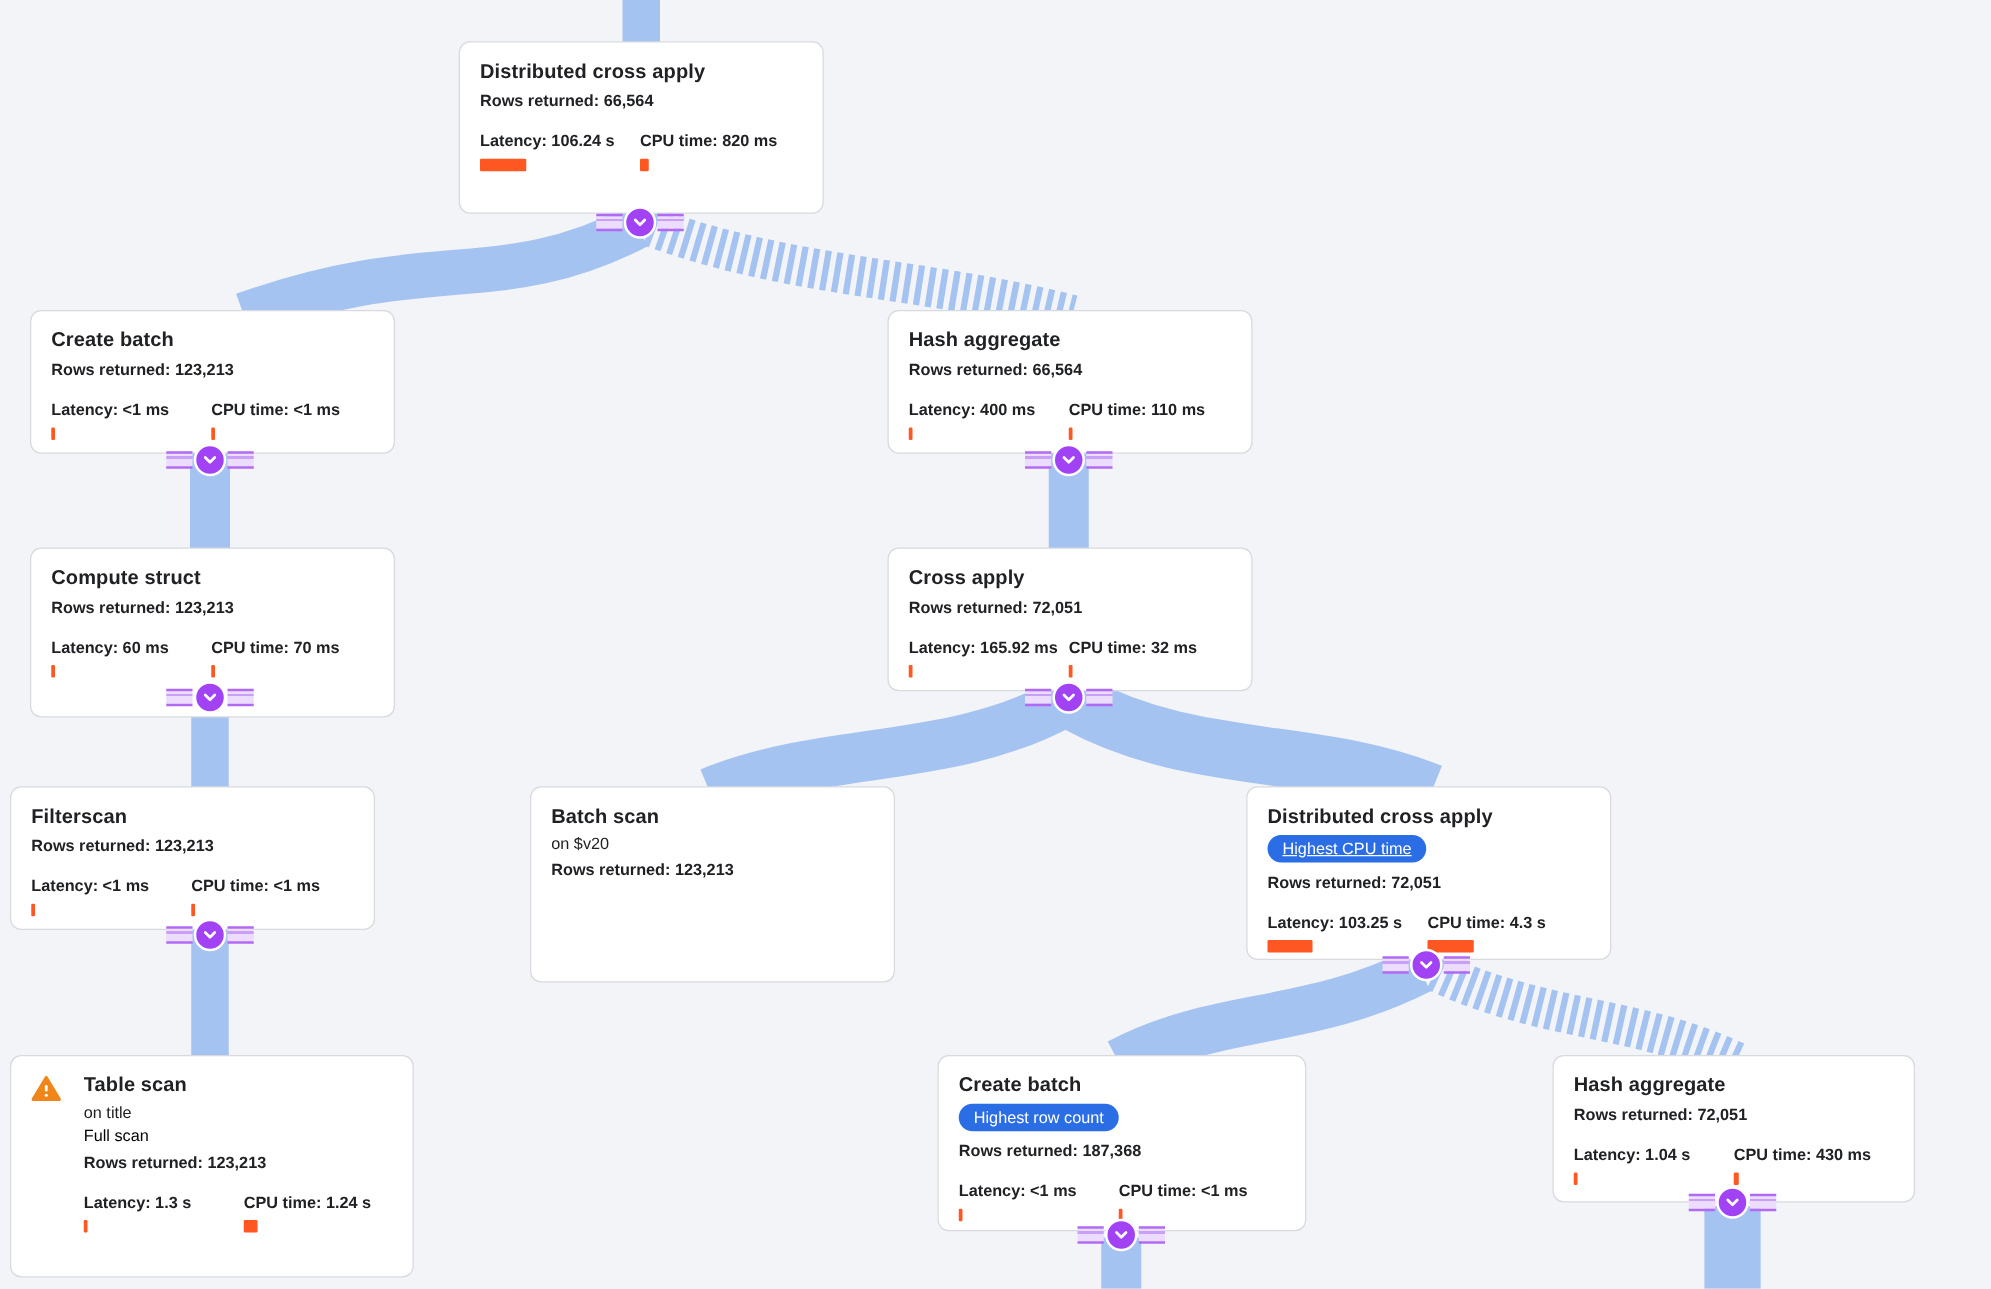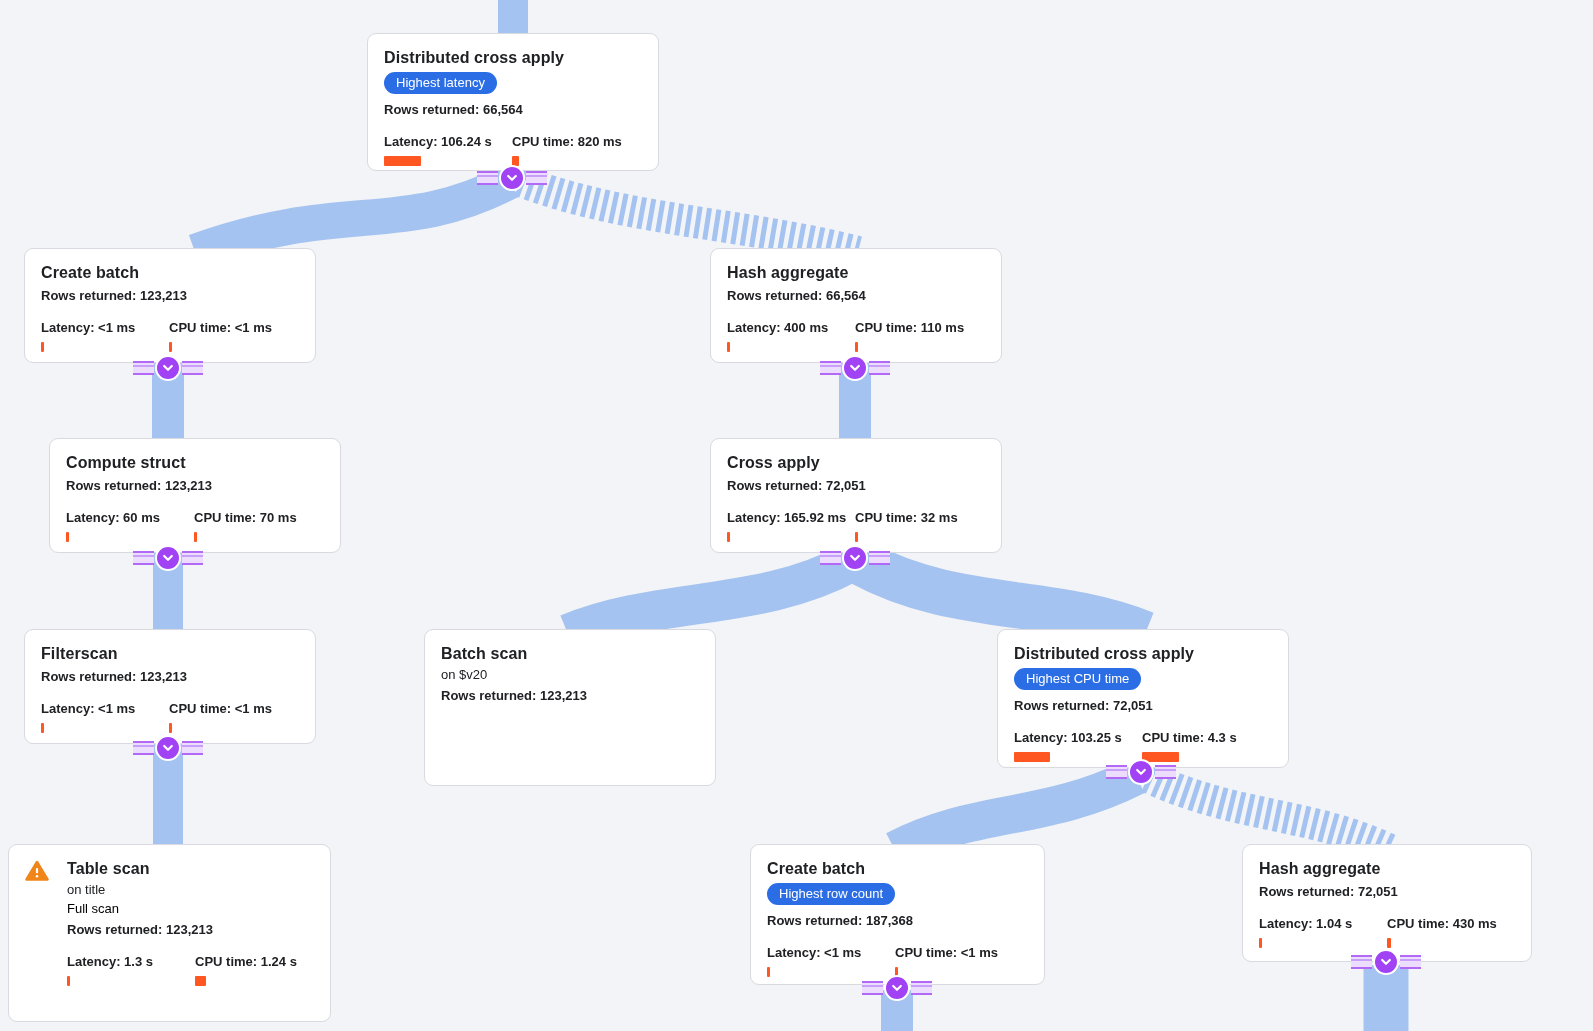--- a/index.html
+++ b/index.html
@@ -87,21 +87,20 @@
       <path d="M 851 562 C 760 612 660 596 568 634" fill="none" stroke="#a5c3f0" stroke-width="40"></path>
       <path d="M 860 562 C 955 614 1050 596 1145 634" fill="none" stroke="#a5c3f0" stroke-width="46"></path>
       <path d="M 1136 776 C 1045 822 975 808 895 850" fill="none" stroke="#a5c3f0" stroke-width="38"></path>
       <path d="M 1148 777 C 1235 818 1310 812 1390 850" fill="none" stroke="#a5c3f0" stroke-width="32" stroke-dasharray="5 4.5"></path>
       <path d="M 897 990 L 897 1031" fill="none" stroke="#a5c3f0" stroke-width="32"></path>
       <path d="M 1386 965 L 1386 1031" fill="none" stroke="#a5c3f0" stroke-width="45"></path>
     </svg>
 <div class="node-card" style="left: 367px; top: 33px; width: 292px; height: 138px;">
       <div class="node-body">
         <div class="node-title">Distributed cross apply</div>
-        <div><span class="node-badge" style="background: rgb(43, 109, 228);">Highest latency</span></div>
         <div class="node-rows"><span>Rows returned:</span> <span>66,564</span></div>
         <div class="node-metrics">
           <div class="metric-col">
             <div class="metric-label"><span>Latency:</span> <span>106.24 s</span></div>
             <div class="metric-bar" style="background: rgb(255, 87, 34); width: 37px;"></div>
           </div>
           <div class="metric-col">
             <div class="metric-label"><span>CPU time:</span> <span>820 ms</span></div>
             <div class="metric-bar" style="background: rgb(255, 87, 34); width: 7px;"></div>
           </div>
@@ -133,21 +132,21 @@
             <div class="metric-label"><span>Latency:</span> <span>400 ms</span></div>
             <div class="metric-bar" style="background: rgb(255, 87, 34); width: 3px;"></div>
           </div>
           <div class="metric-col">
             <div class="metric-label"><span>CPU time:</span> <span>110 ms</span></div>
             <div class="metric-bar" style="background: rgb(255, 87, 34); width: 3px;"></div>
           </div>
         </div>
       </div>
     </div>
-    <div class="node-card" style="left: 24px; top: 438px; width: 292px; height: 115px; margin-left: 25px;">
+    <div class="node-card" style="left: 24px; top: 438px; width: 292px; height: 136px;">
       <div class="node-body">
         <div class="node-title">Compute struct</div>
         <div class="node-rows"><span>Rows returned:</span> <span>123,213</span></div>
         <div class="node-metrics">
           <div class="metric-col">
             <div class="metric-label"><span>Latency:</span> <span>60 ms</span></div>
             <div class="metric-bar" style="background: rgb(255, 87, 34); width: 3px;"></div>
           </div>
           <div class="metric-col">
             <div class="metric-label"><span>CPU time:</span> <span>70 ms</span></div>
@@ -165,21 +164,21 @@
             <div class="metric-label"><span>Latency:</span> <span>165.92 ms</span></div>
             <div class="metric-bar" style="background: rgb(255, 87, 34); width: 3px;"></div>
           </div>
           <div class="metric-col">
             <div class="metric-label"><span>CPU time:</span> <span>32 ms</span></div>
             <div class="metric-bar" style="background: rgb(255, 87, 34); width: 3px;"></div>
           </div>
         </div>
       </div>
     </div>
-    <div class="node-card" style="left: 24px; top: 629px; width: 292px; height: 115px;">
+    <div class="node-card" style="left: 8px; top: 629px; width: 292px; height: 115px;">
       <div class="node-body">
         <div class="node-title">Filterscan</div>
         <div class="node-rows"><span>Rows returned:</span> <span>123,213</span></div>
         <div class="node-metrics">
           <div class="metric-col">
             <div class="metric-label"><span>Latency:</span> <span>&lt;1 ms</span></div>
             <div class="metric-bar" style="background: rgb(255, 87, 34); width: 3px;"></div>
           </div>
           <div class="metric-col">
             <div class="metric-label"><span>CPU time:</span> <span>&lt;1 ms</span></div>
@@ -191,21 +190,21 @@
     <div class="node-card" style="left: 424px; top: 629px; width: 292px; height: 157px;">
       <div class="node-body">
         <div class="node-title">Batch scan</div>
         <div class="node-on"><span>on</span> <b>$v20</b></div>
         <div class="node-rows"><span>Rows returned:</span> <span>123,213</span></div>
       </div>
     </div>
     <div class="node-card" style="left: 997px; top: 629px; width: 292px; height: 139px;">
       <div class="node-body">
         <div class="node-title">Distributed cross apply</div>
-        <div><span class="node-badge" style="background: rgb(43, 109, 228);">Highest CPU time</span></div>
+        <div><span class="node-badge" style="background: rgb(43, 109, 228); text-decoration: underline;">Highest CPU time</span></div>
         <div class="node-rows"><span>Rows returned:</span> <span>72,051</span></div>
         <div class="node-metrics">
           <div class="metric-col">
             <div class="metric-label"><span>Latency:</span> <span>103.25 s</span></div>
             <div class="metric-bar" style="background: rgb(255, 87, 34); width: 36px;"></div>
           </div>
           <div class="metric-col">
             <div class="metric-label"><span>CPU time:</span> <span>4.3 s</span></div>
             <div class="metric-bar" style="background: rgb(255, 87, 34); width: 37px;"></div>
           </div>

